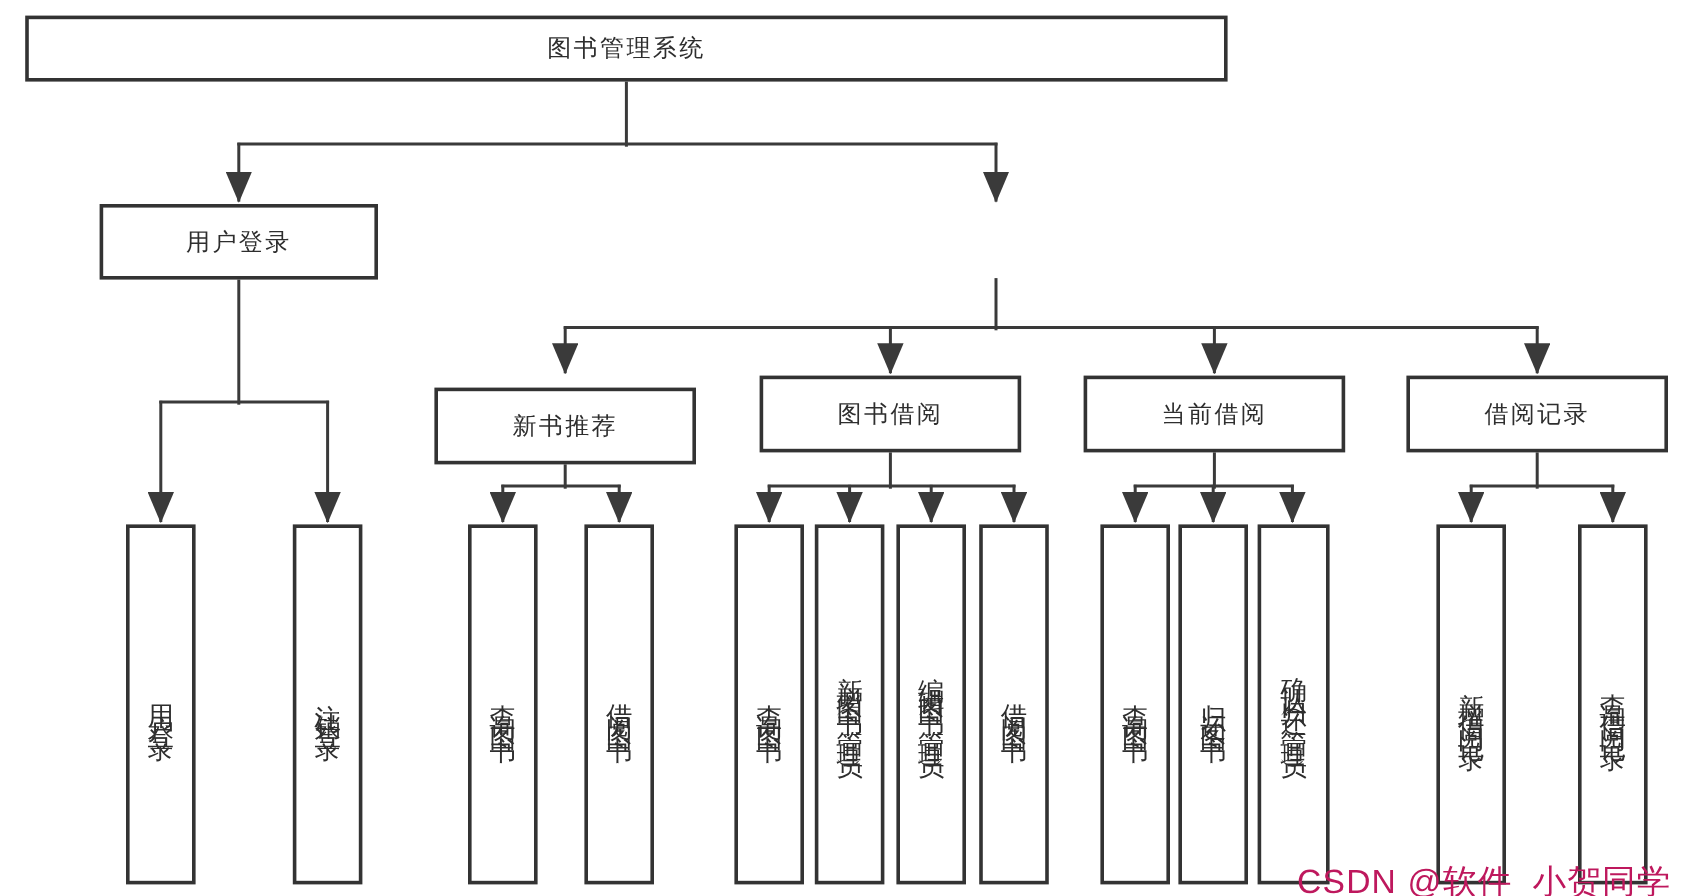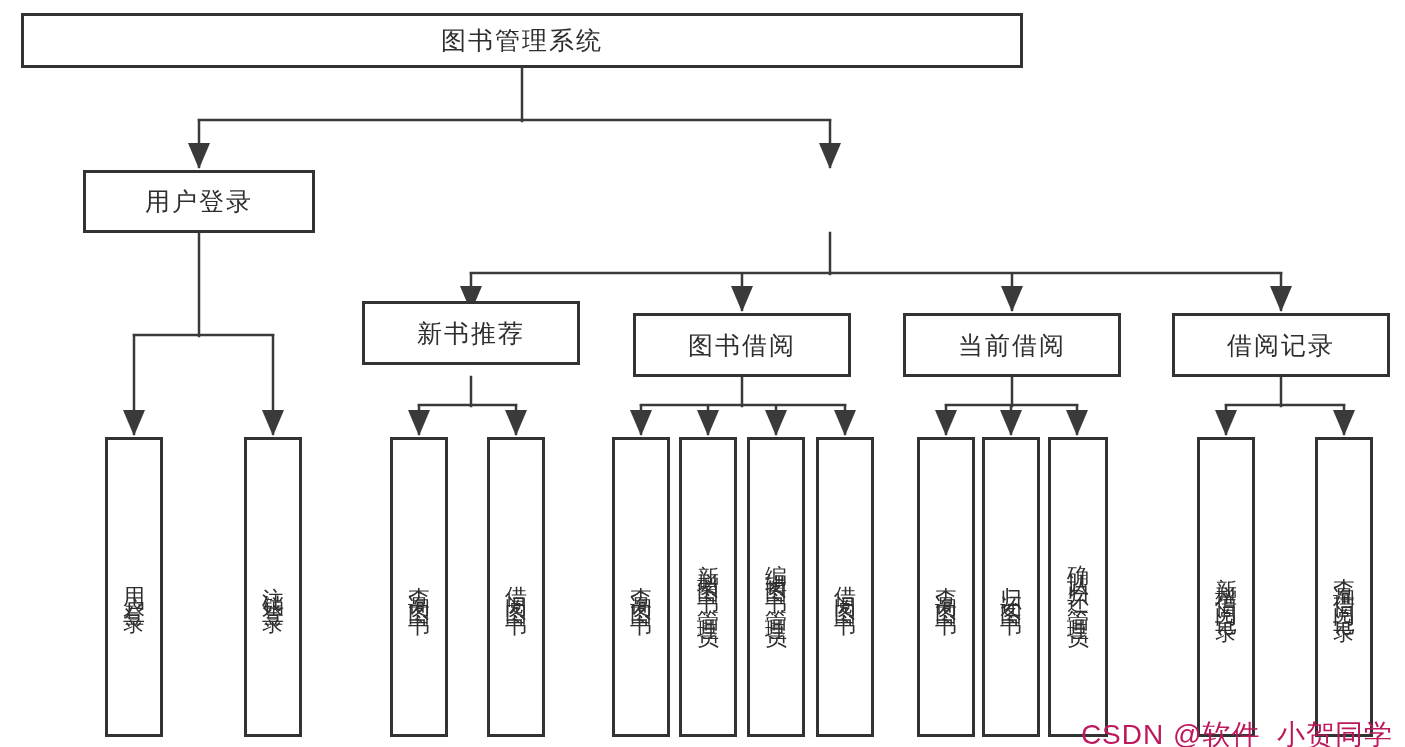--- a/index.html
+++ b/index.html
@@ -15,21 +15,21 @@
     position:absolute;
     box-sizing:border-box;
     border:3px solid #333333;
     background:#ffffff;
     display:flex;
     align-items:center;
     justify-content:center;
     color:#2e2e2e;
   }
   .node.h span{
-    font-size:25px;
+    font-size:20px;
     letter-spacing:2px;
     white-space:nowrap;
   }
   .node.v span{
     writing-mode:vertical-rl;
     text-orientation:mixed;
     font-size:22px;
     letter-spacing:9px;
     line-height:1;
   }
@@ -100,21 +100,21 @@
   </svg>
 
   <div class="node h" style="left:21px;top:13px;width:1002px;height:55px">
     <span>图书管理系统</span>
   </div>
 
   <div class="node h" style="left:83px;top:170px;width:232px;height:63px">
     <span>用户登录</span>
   </div>
 
-  <div class="node h" style="left:362px;top:301px;width:218px;height:64px">
+  <div class="node h" style="left:362px;top:323px;width:218px;height:64px">
     <span>新书推荐</span>
   </div>
   <div class="node h" style="left:633px;top:313px;width:218px;height:64px">
     <span>图书借阅</span>
   </div>
   <div class="node h" style="left:903px;top:313px;width:218px;height:64px">
     <span>当前借阅</span>
   </div>
   <div class="node h" style="left:1172px;top:313px;width:218px;height:64px">
     <span>借阅记录</span>

